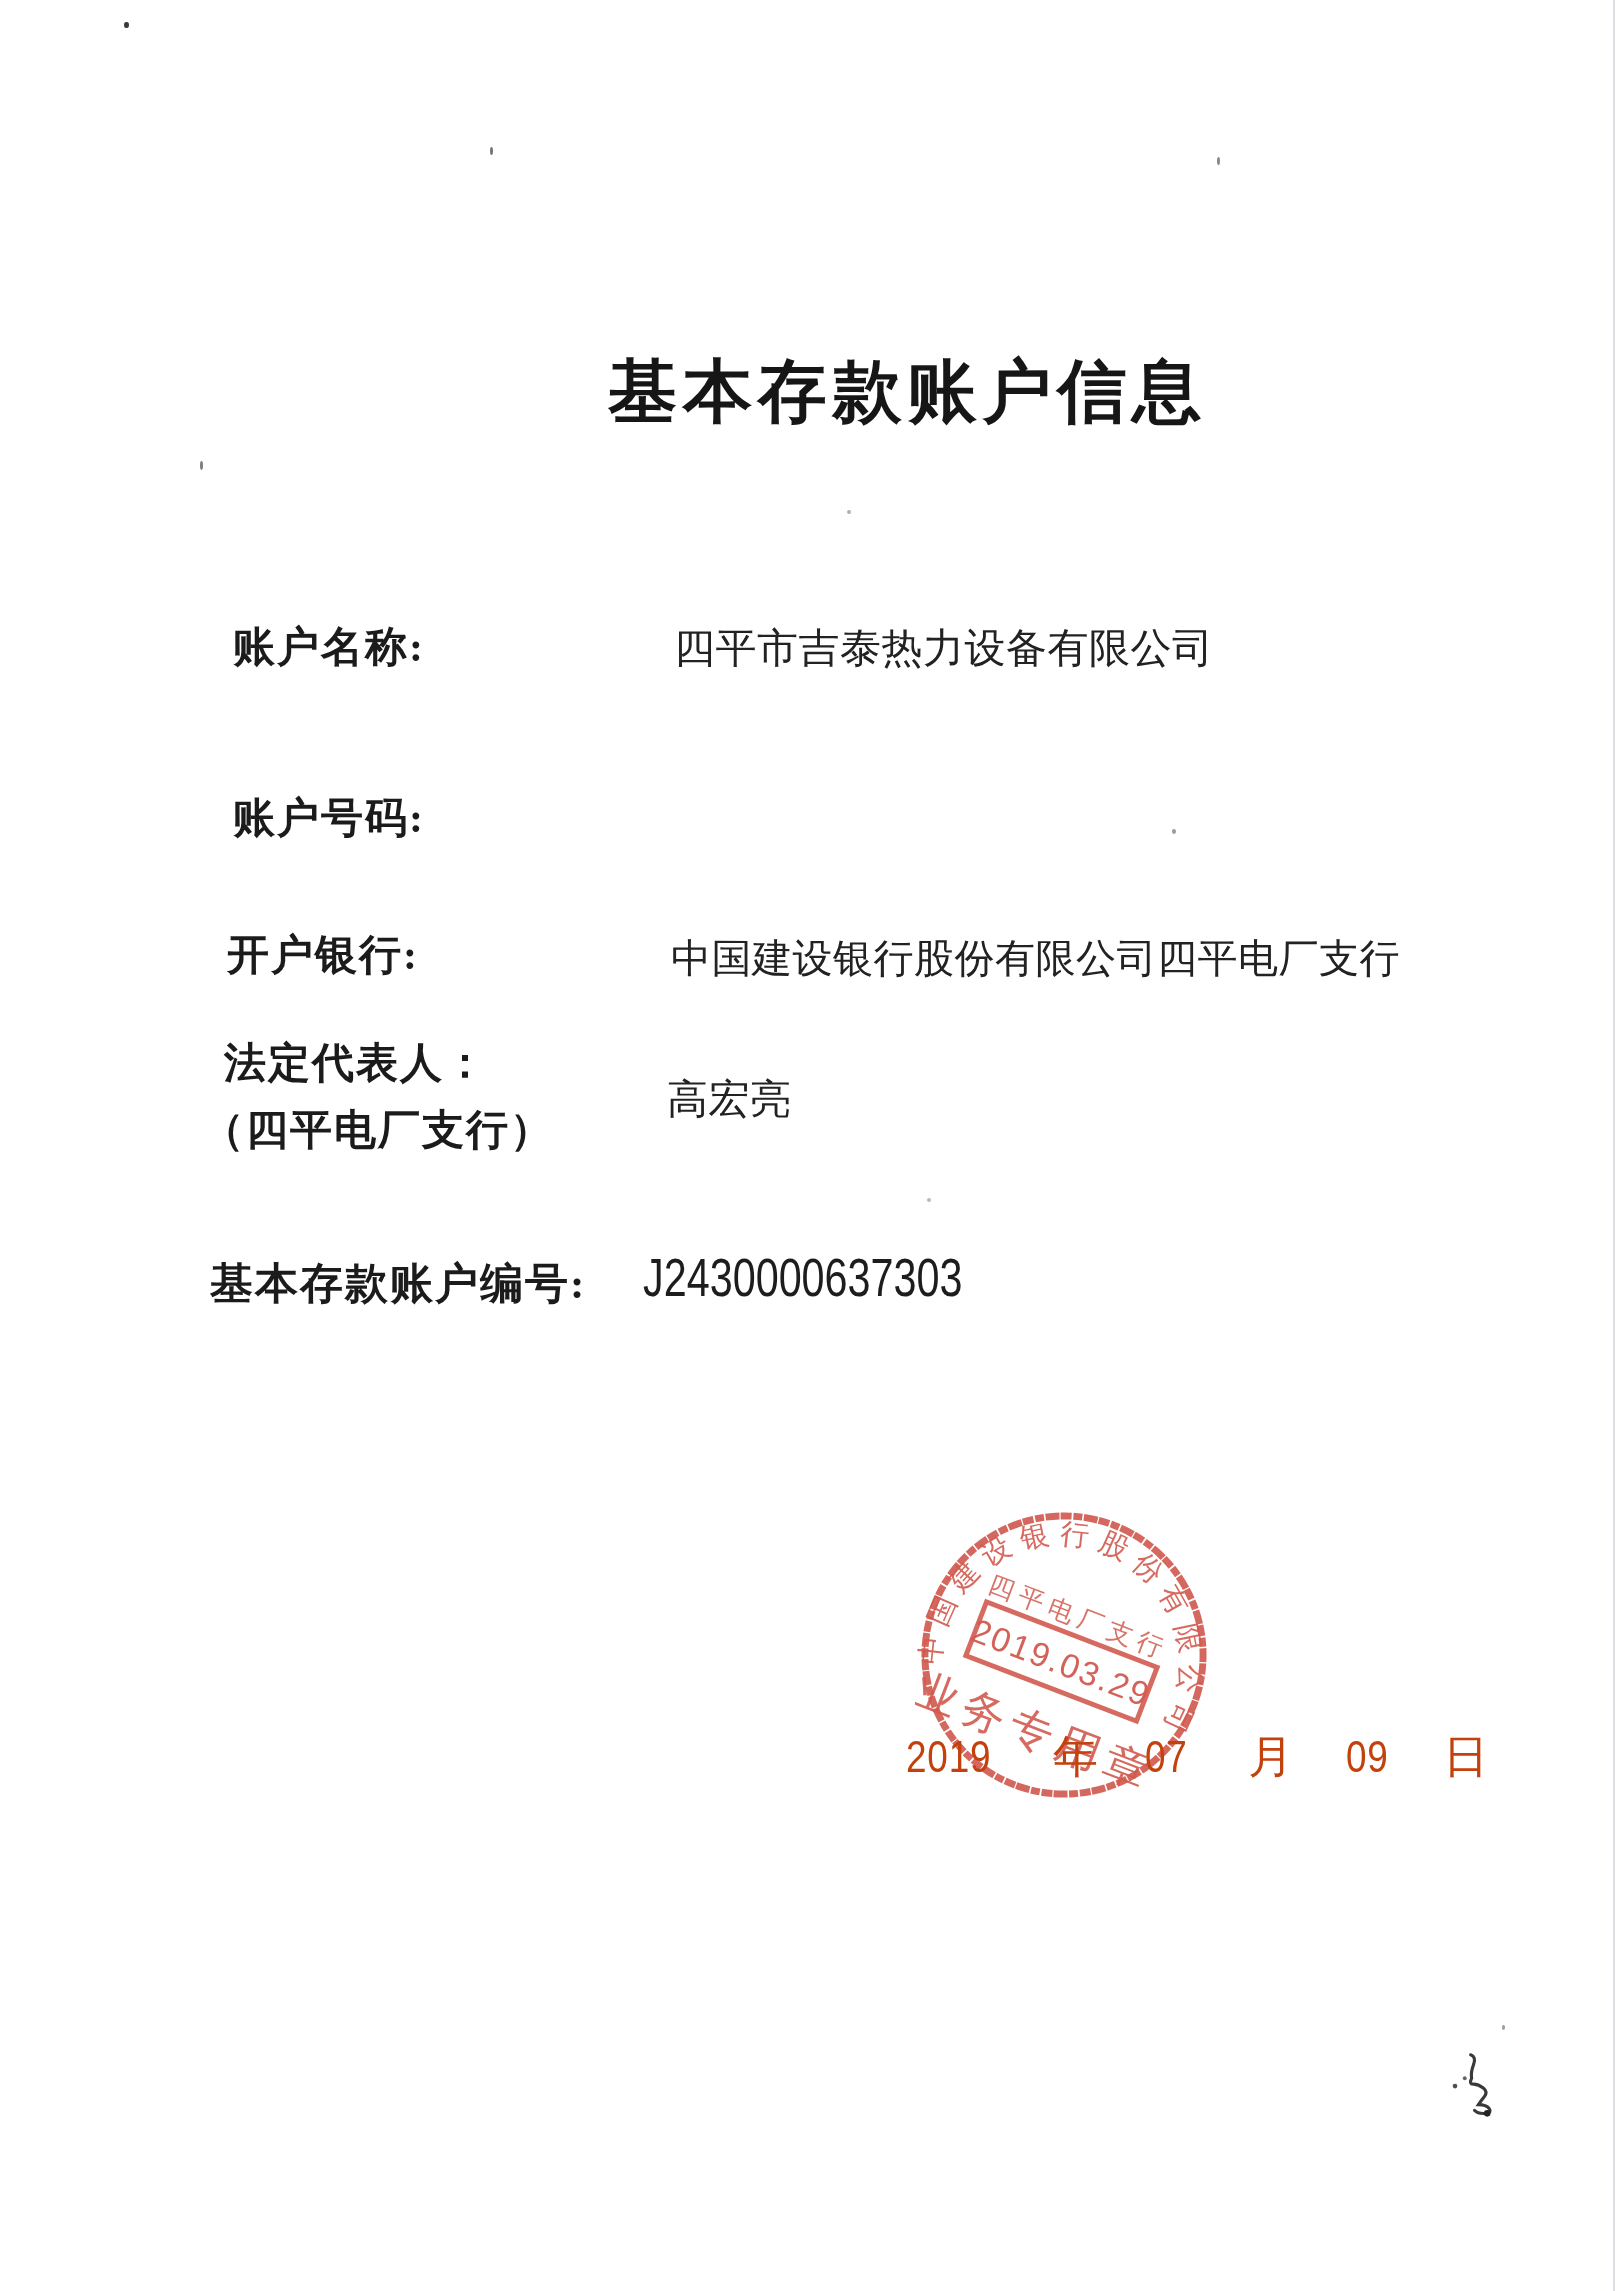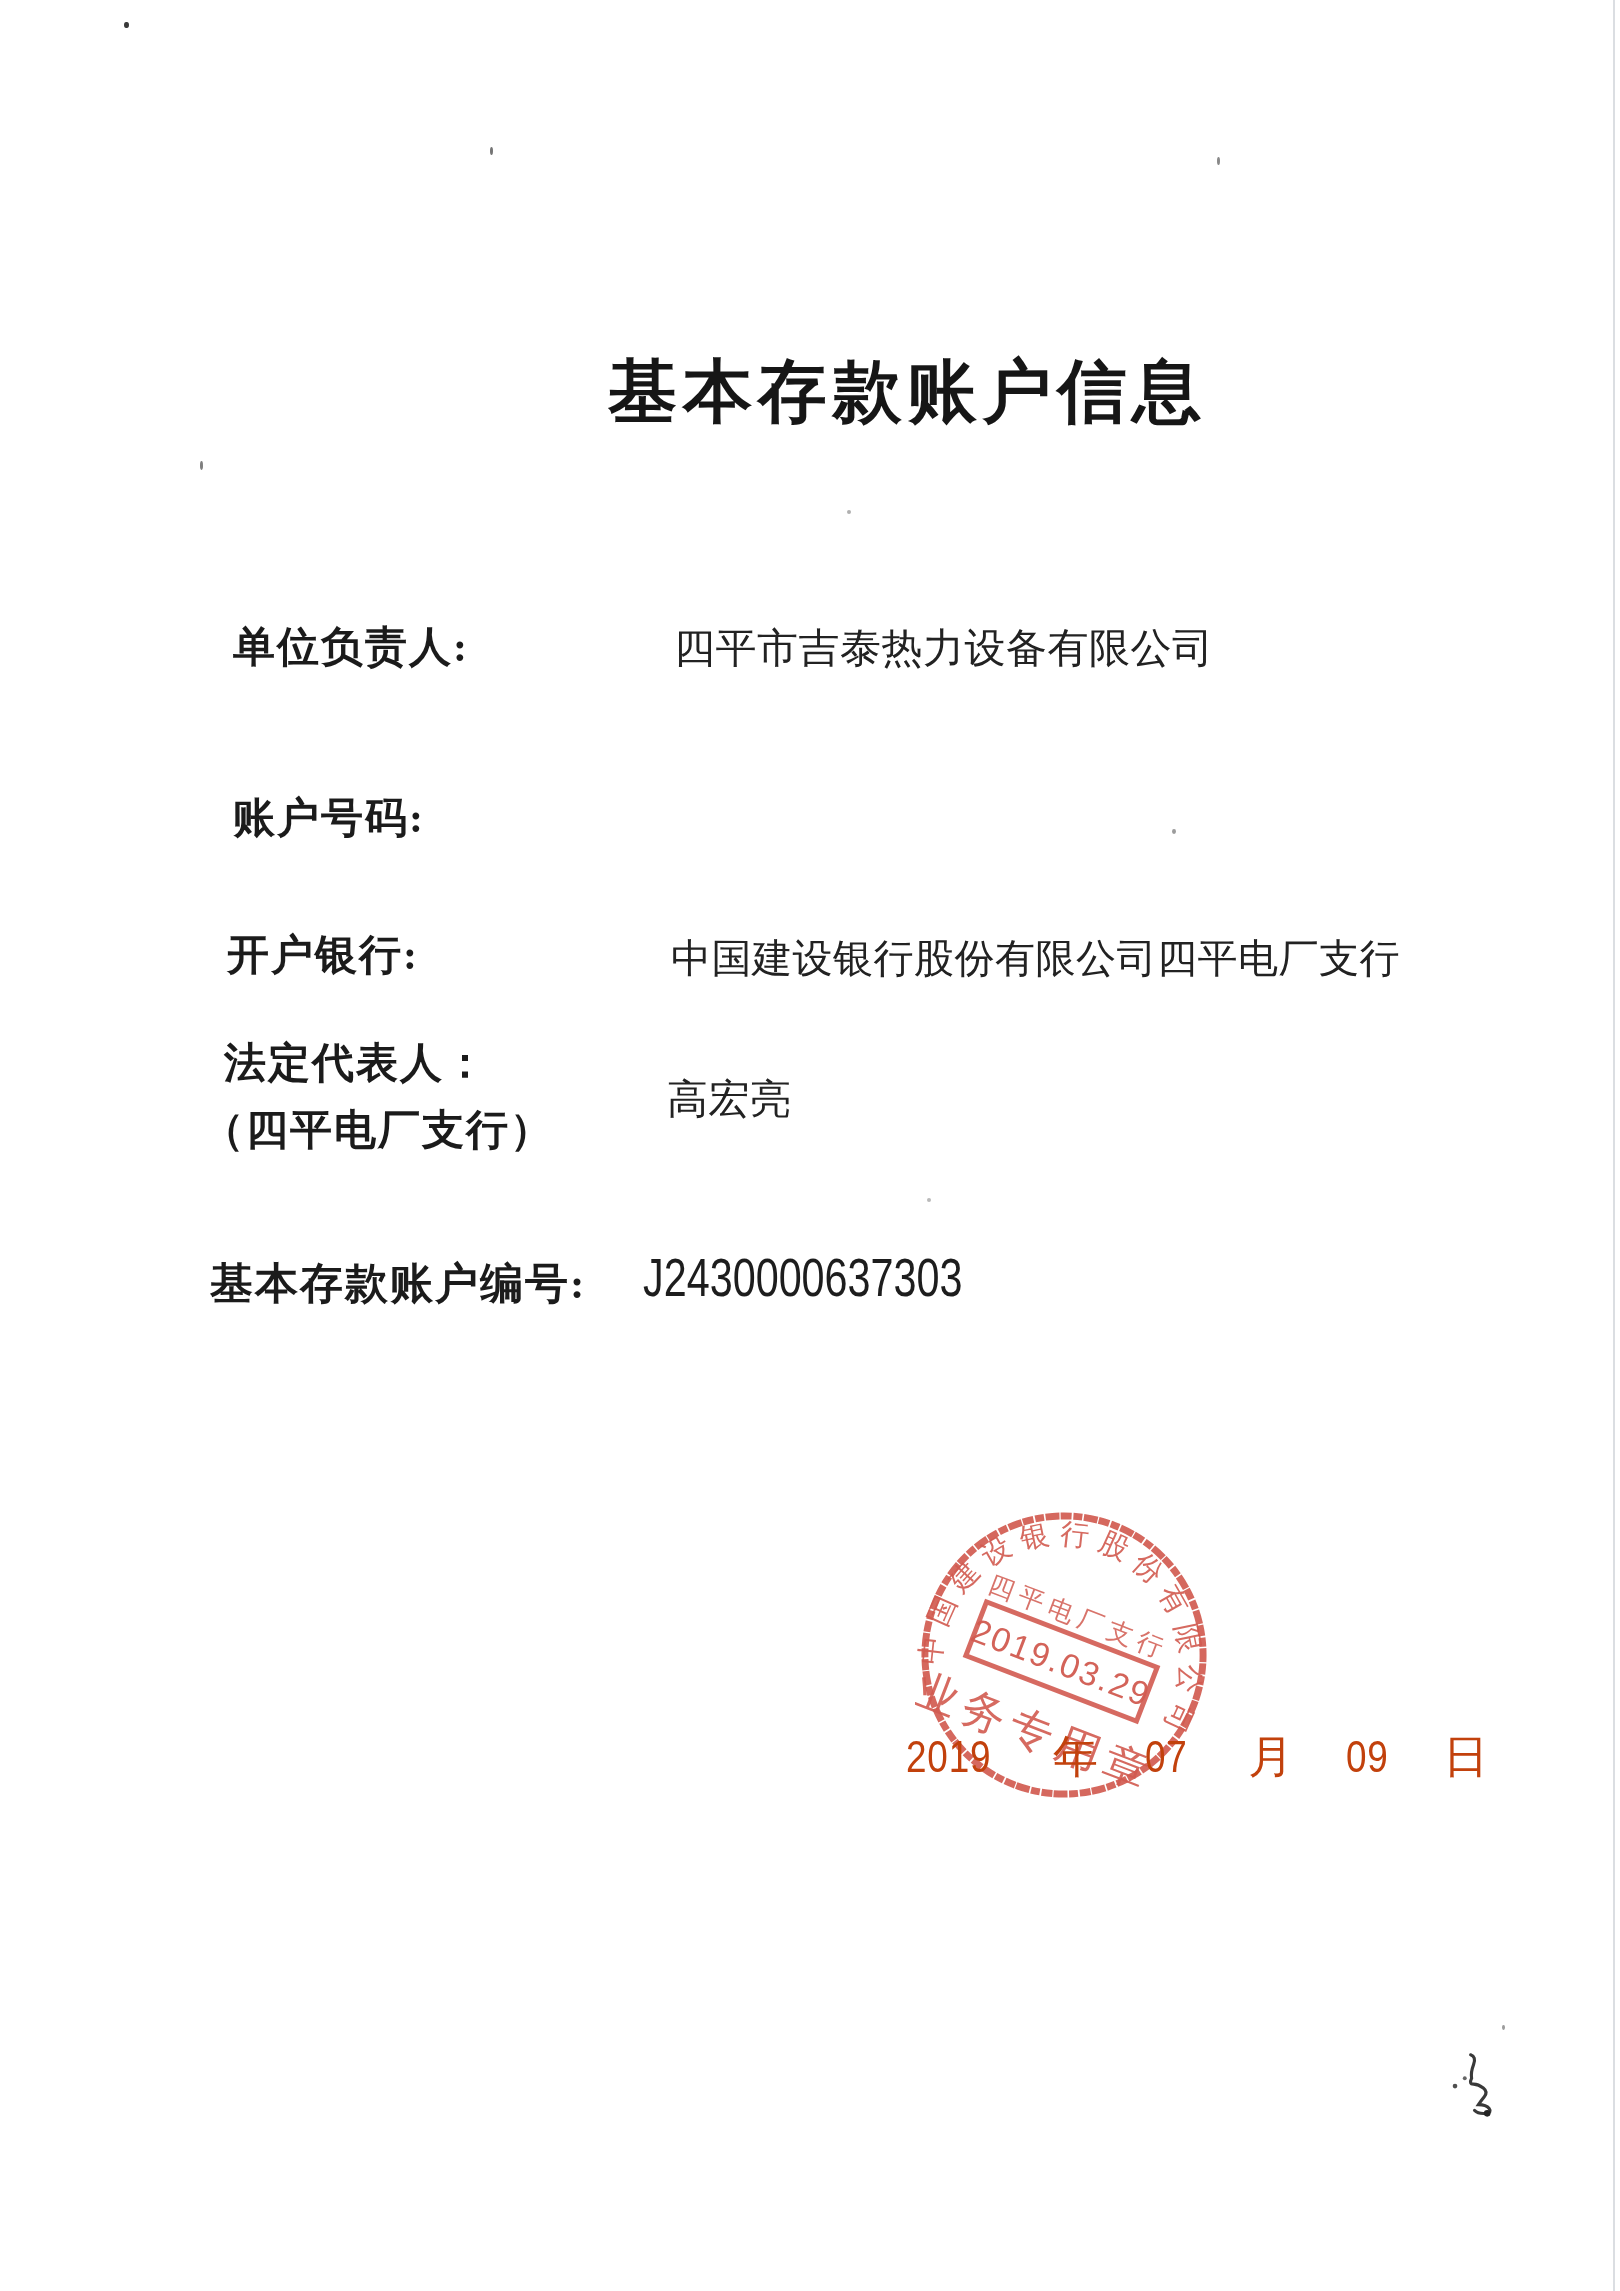--- a/index.html
+++ b/index.html
@@ -86,21 +86,21 @@
   .sp8{left:1502px;top:2025px;width:2.9px;height:4.9px;opacity:.5;}
   .smudge{position:absolute;left:1441px;top:2049px;width:69px;height:78px;}
 </style>
 </head>
 <body>
 
 <div class="page">
 
   <div class="doc-title">基本存款账户信息</div>
 
-  <div class="label lbl-r1">单位负责人:</div>
+  <div class="label lbl-r1">账户名称:</div>
   <div class="value val-r1">四平市吉泰热力设备有限公司</div>
 
   <div class="label lbl-r2">账户号码:</div>
 
   <div class="label lbl-r3">开户银行:</div>
   <div class="value val-r3">中国建设银行股份有限公司四平电厂支行</div>
 
   <div class="label lbl-r4a">法定代表人：</div>
   <div class="label lbl-r4b">（四平电厂支行）</div>
   <div class="value val-r4">高宏亮</div>

